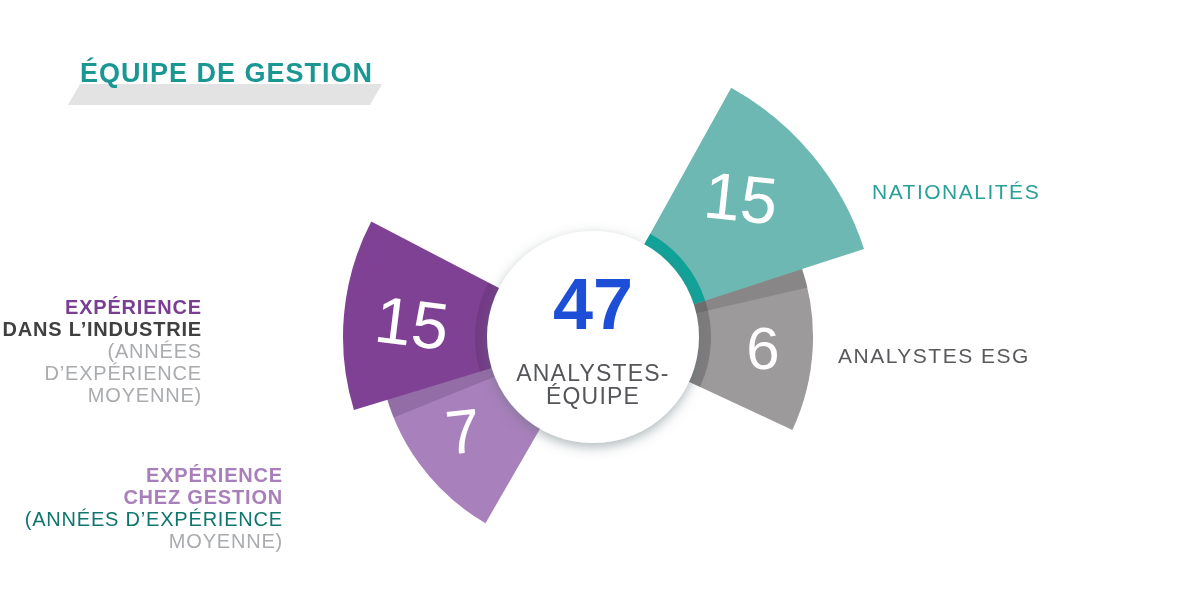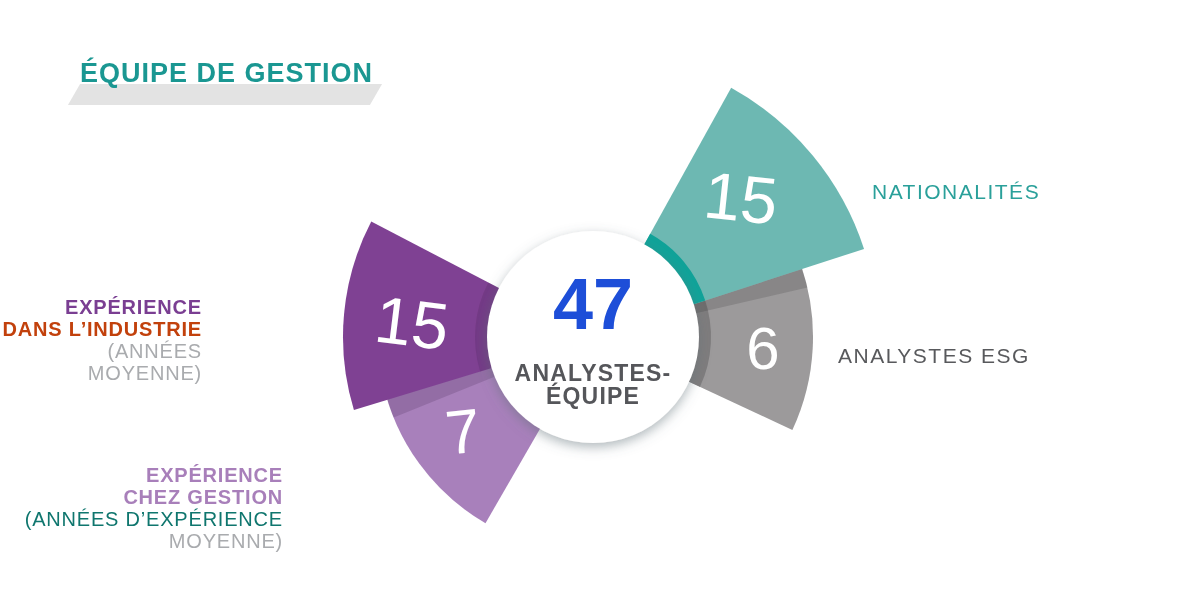--- a/index.html
+++ b/index.html
@@ -25,21 +25,21 @@
   .num-nationalities{left:741px;top:198px;font-size:66px;transform:translate(-50%,-50%) rotate(6deg);}
   .num-industry{left:412px;top:323px;font-size:66px;transform:translate(-50%,-50%) rotate(7deg);}
   .num-esg{left:763px;top:349px;font-size:60px;}
   .num-comgest{left:463px;top:432px;font-size:62px;transform:translate(-50%,-50%) rotate(-6deg);}
   
   .center-text{
     position:absolute;left:593px;top:340px;transform:translate(-50%,-50%);
     text-align:center;width:220px;
   }
   .center-value{font-size:72px;line-height:62px;font-weight:700;}
-  .center-label{font-size:23px;line-height:23px;letter-spacing:1.2px;margin-top:27px;font-weight:700;}
+  .center-label{font-size:23px;line-height:23px;letter-spacing:1.2px;margin-top:27px;font-weight:400;}
   
   .side-label{position:absolute;font-size:21px;letter-spacing:1.5px;font-weight:500;white-space:nowrap;}
   .label-nationalities{left:872px;top:180px;}
   .label-esg{left:838px;top:344px;font-weight:400;}
   .label-block{position:absolute;text-align:right;font-size:20px;line-height:22px;letter-spacing:0.8px;white-space:nowrap;}
   .block-industry{right:882px;top:296px;}
   .block-comgest{right:801px;top:464px;}
   .label-main{font-weight:700;}
   .label-sub{font-weight:400;}
 </style>
@@ -80,22 +80,23 @@
       <div>ANALYSTES-</div>
       <div>ÉQUIPE</div>
     </div>
   </div>
 
   <div class="side-label label-esg" style="color: rgb(88, 89, 92);">ANALYSTES ESG</div>
   <div class="side-label label-nationalities" style="color: rgb(42, 160, 154);">NATIONALITÉS</div>
 
   <div class="label-block block-industry">
     <div class="label-main" style="color: rgb(122, 62, 146);">EXPÉRIENCE</div>
-    <div class="label-main" style="color: #c2410c;">DANS L’INDUSTRIE</div>
+    <div class="label-main" style="color: #404040;">DANS L’INDUSTRIE</div>
     <div class="label-sub" style="color: rgb(169, 171, 174);">(ANNÉES</div>
+    <div class="label-sub" style="color: rgb(169, 171, 174);">D’EXPÉRIENCE</div>
     <div class="label-sub" style="color: rgb(169, 171, 174);">MOYENNE)</div>
   </div>
 
   <div class="label-block block-comgest">
     <div class="label-main" style="color: rgb(168, 127, 186);">EXPÉRIENCE</div>
     <div class="label-main" style="color: rgb(168, 127, 186);">CHEZ GESTION</div>
     <div class="label-sub" style="color: #0f766e;">(ANNÉES D’EXPÉRIENCE</div>
     <div class="label-sub" style="color: rgb(169, 171, 174);">MOYENNE)</div>
   </div>
 

